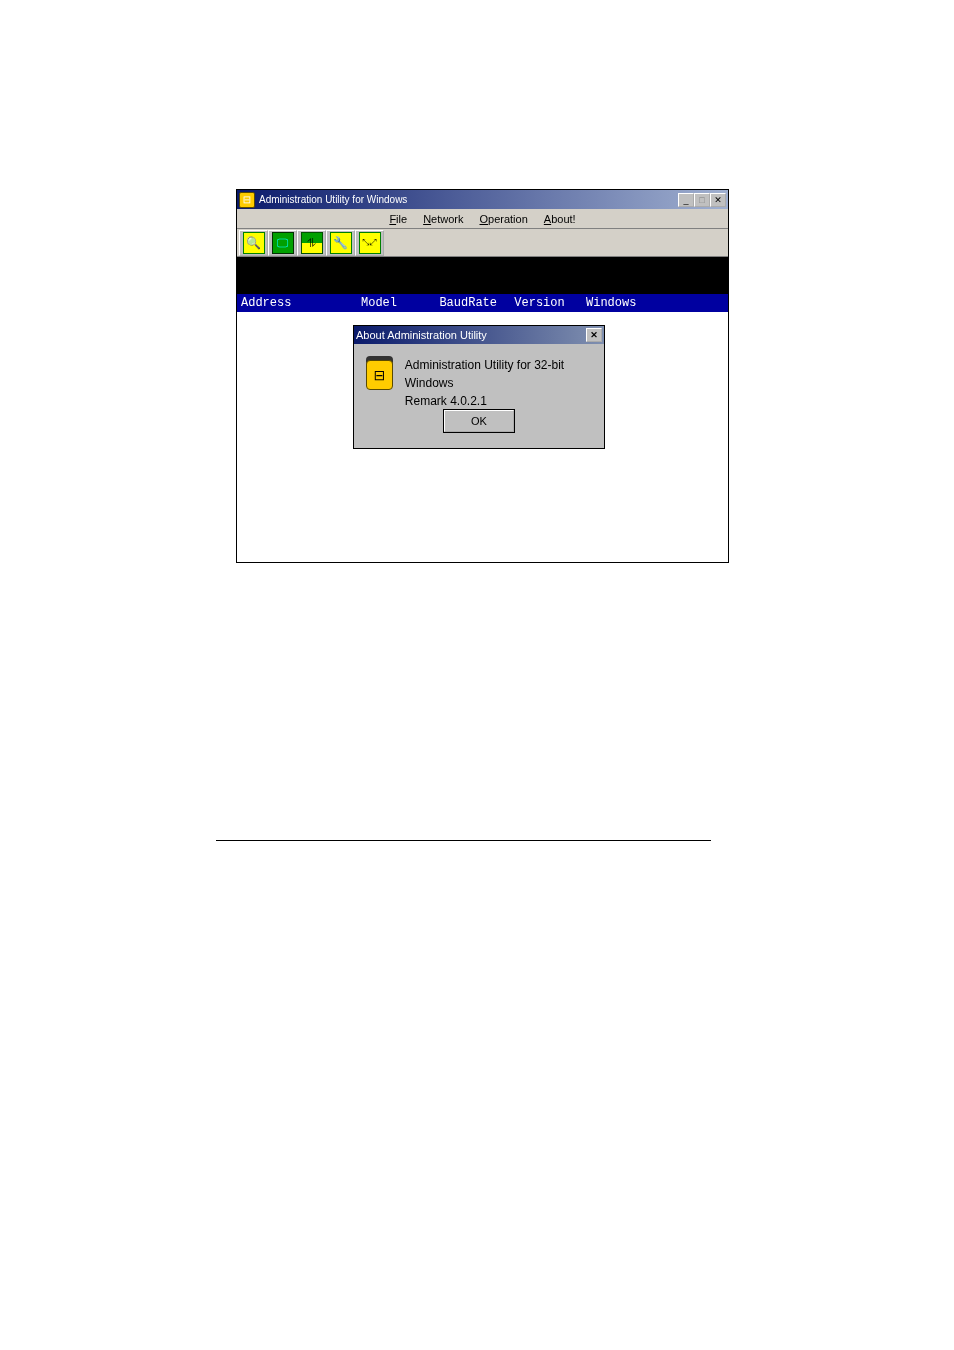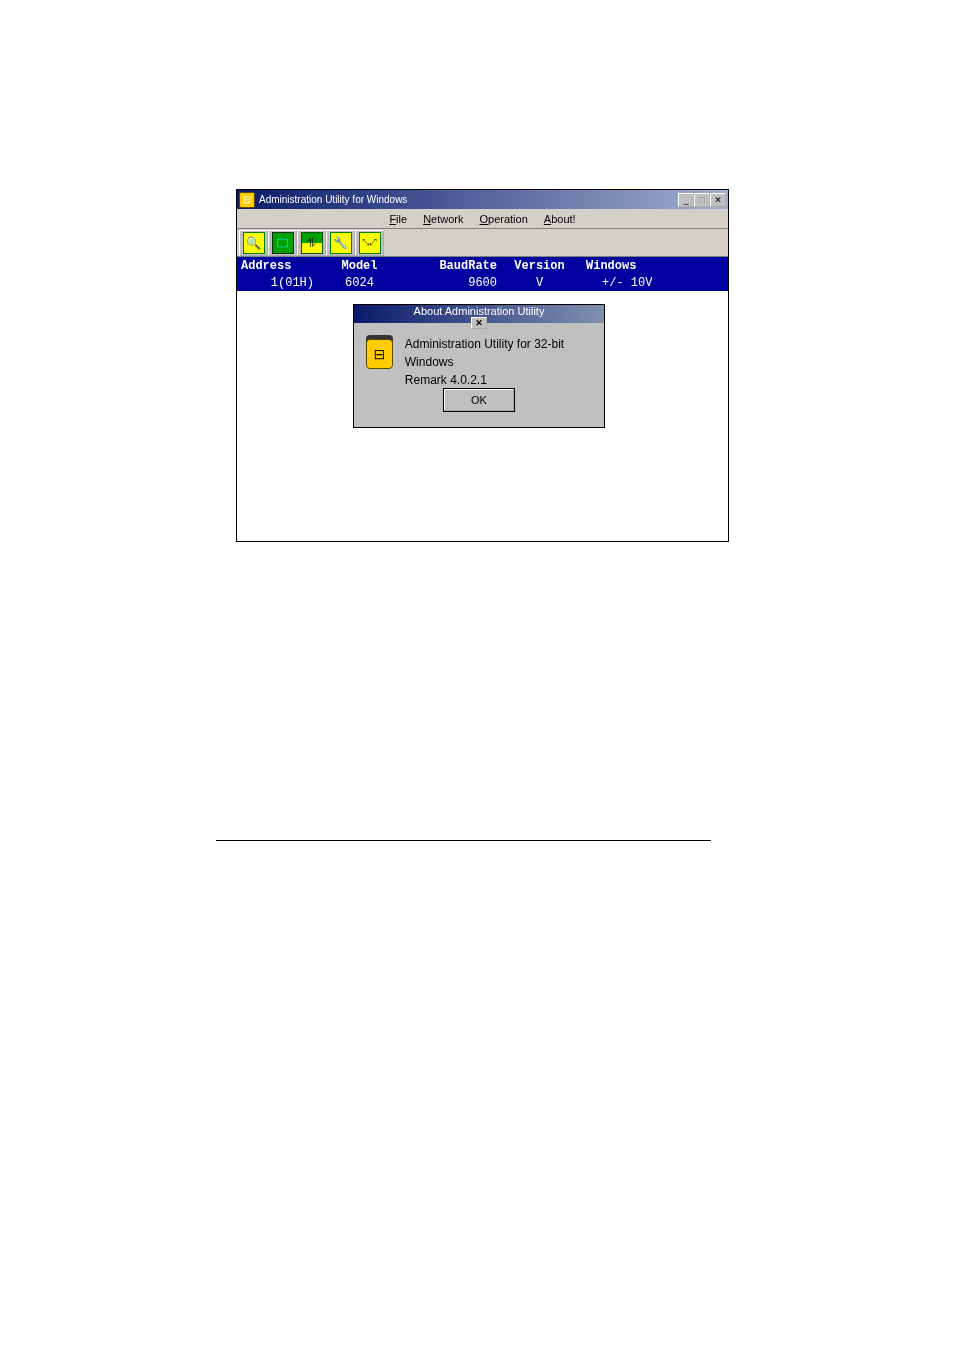--- a/index.html
+++ b/index.html
@@ -112,26 +112,27 @@
     .tb-yg { background: linear-gradient(#00a000 50%, #ffff00 50%); border: 1px solid #005000;}
     .content {
       background: #fff;
     }
     .table-header {
       background: #0000a0;
       color: #fff;
       display: flex;
       font-family: "Courier New", monospace;
       font-size: 12px;
-      font-weight: bold;
+      font-weight: normal;
       height: 18px;
       align-items: center;
+      margin-top: 37px;
     }
     .col-address { width: 85px; padding-left: 4px; }
-    .col-model { width: 75px; text-align: center; }
+    .col-model { width: 75px; text-align: right; }
     .col-baud { width: 100px; text-align: right; }
     .col-format { width: 85px; text-align: center; }
     .col-remark { flex: 1; padding-left: 4px; }
     .table-row {
       background: #0000a0;
       color: #fff;
       display: flex;
       font-family: "Courier New", monospace;
       font-size: 12px;
       height: 16px;
@@ -152,21 +153,20 @@
       border: 1px solid #000;
       background: #c0c0c0;
     }
     .about-titlebar {
       background: linear-gradient(to right, #0a1a6b, #8090b0);
       height: 18px;
       display: flex;
       align-items: center;
       padding: 0 2px;
       color: #fff;
-      flex-direction: column;
     }
     .about-titlebar-text {
       font-size: 11px;
       flex: 1;
     }
     .about-close {
       width: 16px;
       height: 14px;
       background: #c0c0c0;
       border: 1px outset #fff;
@@ -265,27 +265,20 @@
     </div>
   </div>
 
   <div class="content">
     <div class="table-header">
       <div class="col-address">Address</div>
       <div class="col-model">Model</div>
       <div class="col-baud">BaudRate</div>
       <div class="col-format">Version</div>
       <div class="col-remark">Windows</div>
-    </div>
-    <div class="table-row">
-      <div class="col-address">1(01H)</div>
-      <div class="col-model">6024</div>
-      <div class="col-baud">9600</div>
-      <div class="col-format">V</div>
-      <div class="col-remark">+/- 10V</div>
     </div>
     <div class="content-body">
       <div class="about-dialog">
         <div class="about-titlebar">
           <span class="about-titlebar-text">About  Administration Utility</span>
           <div class="about-close">✕</div>
         </div>
         <div class="about-body">
           <div class="about-content-row">
             <div class="about-icon">⊟</div>

